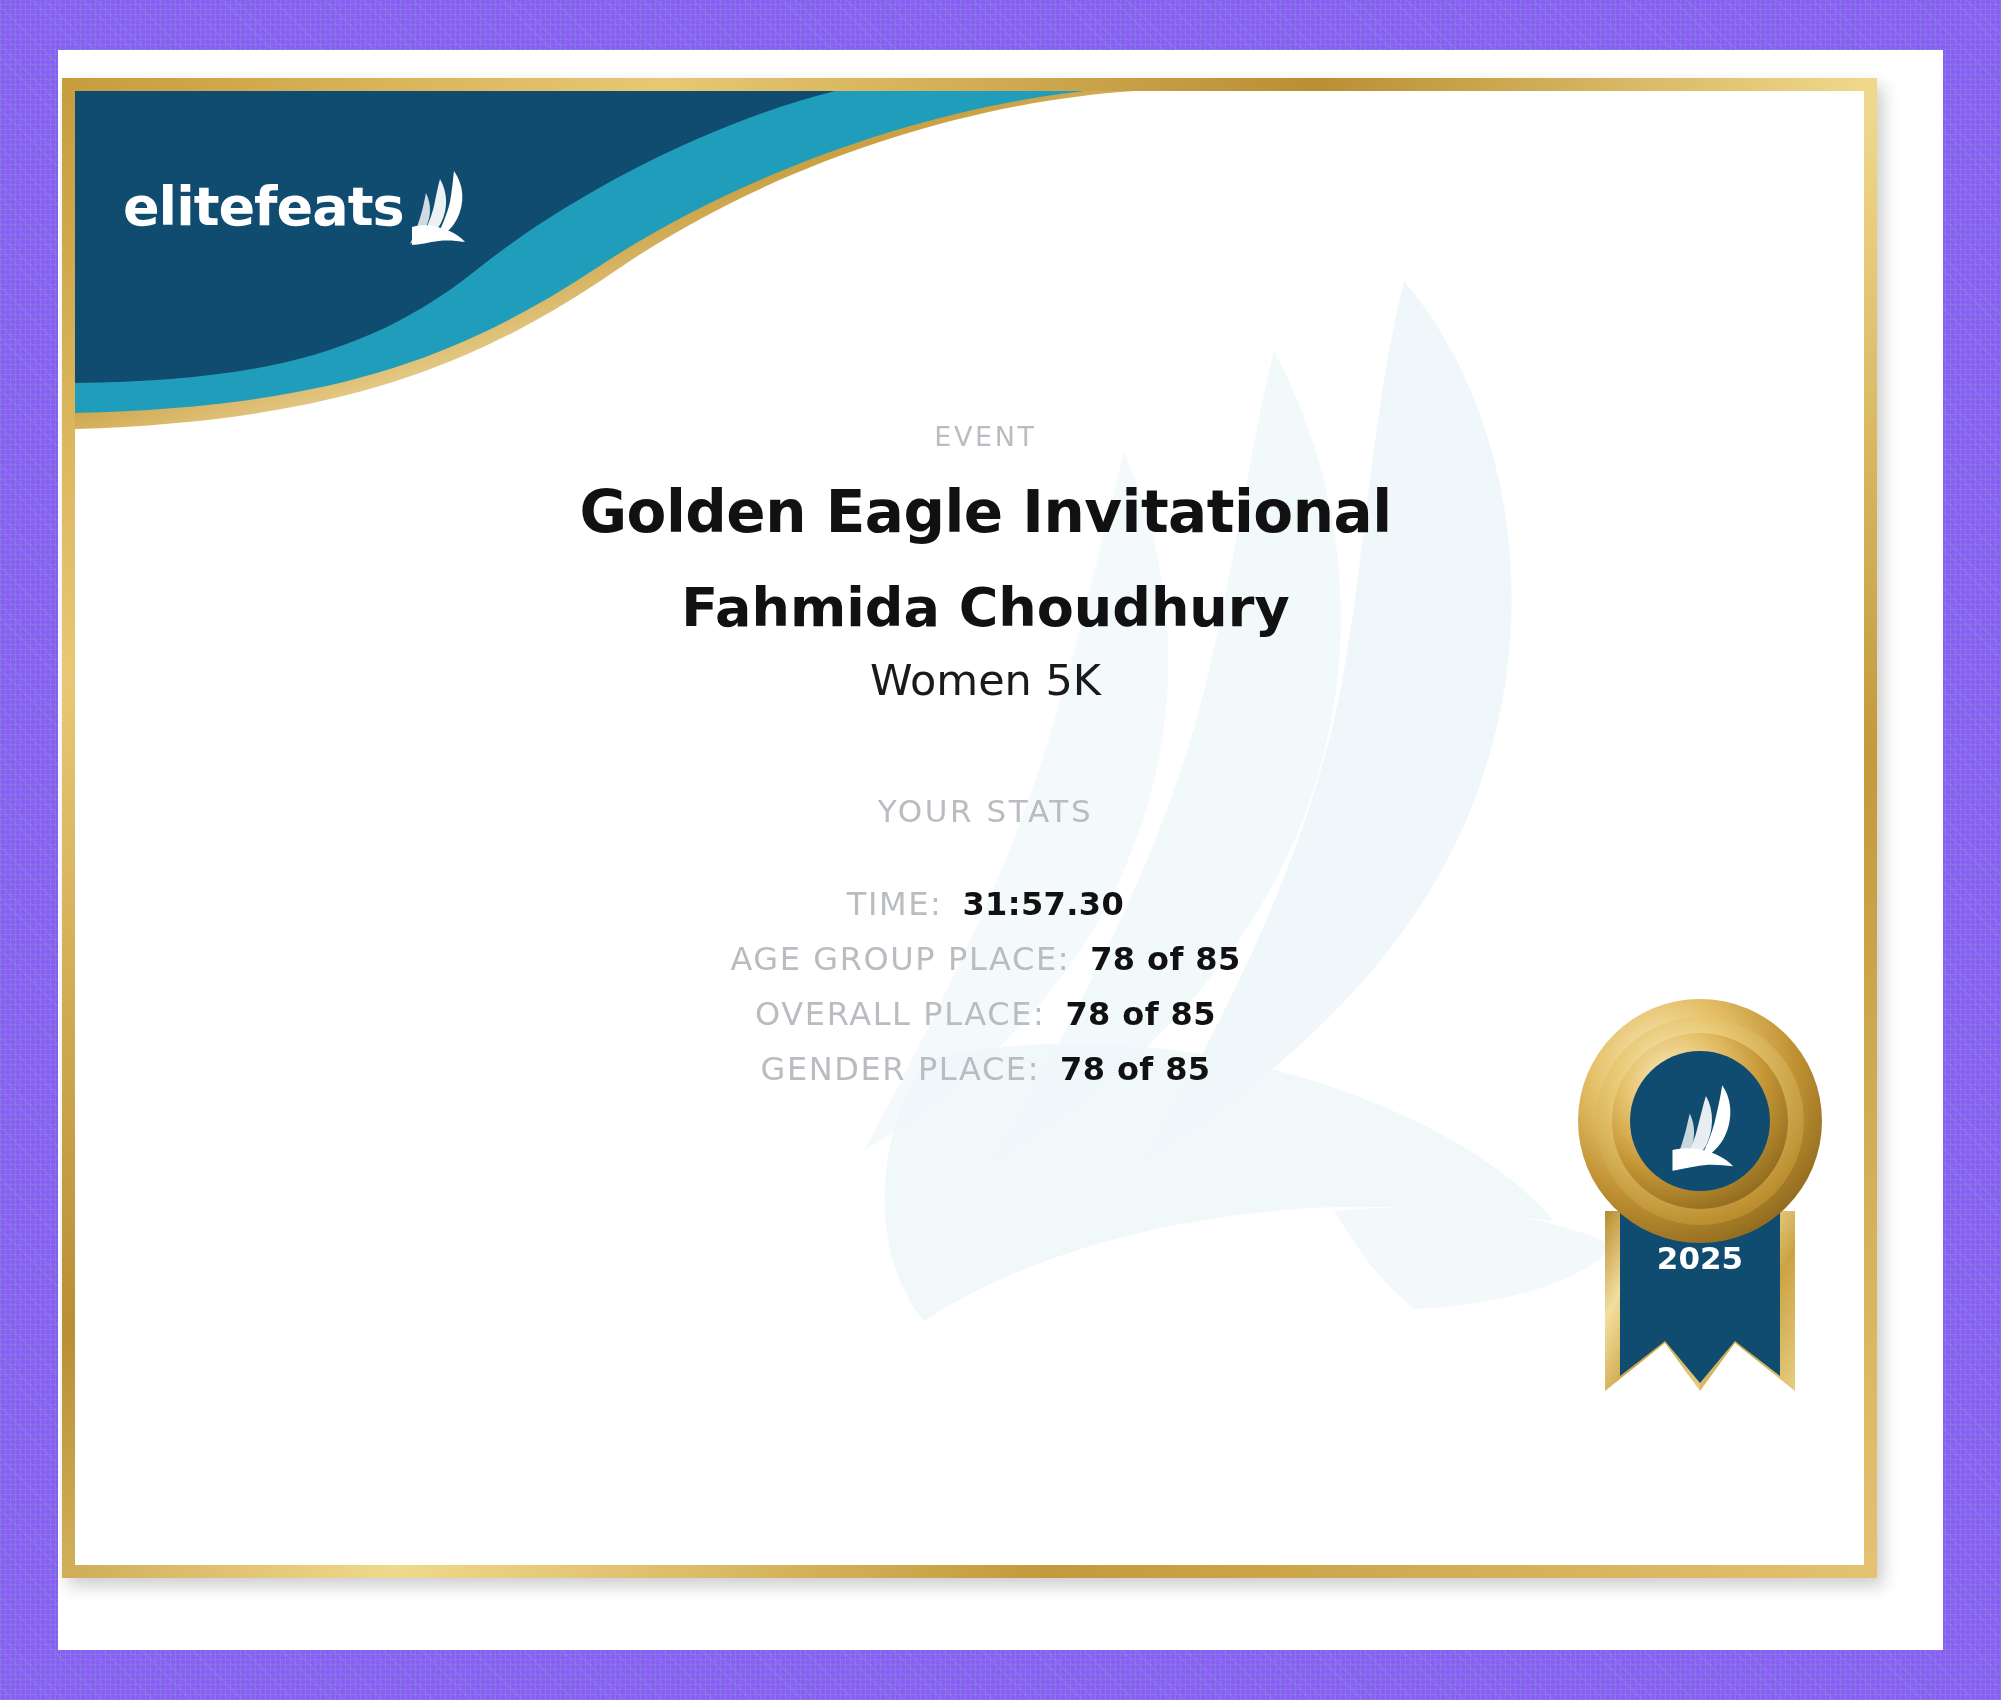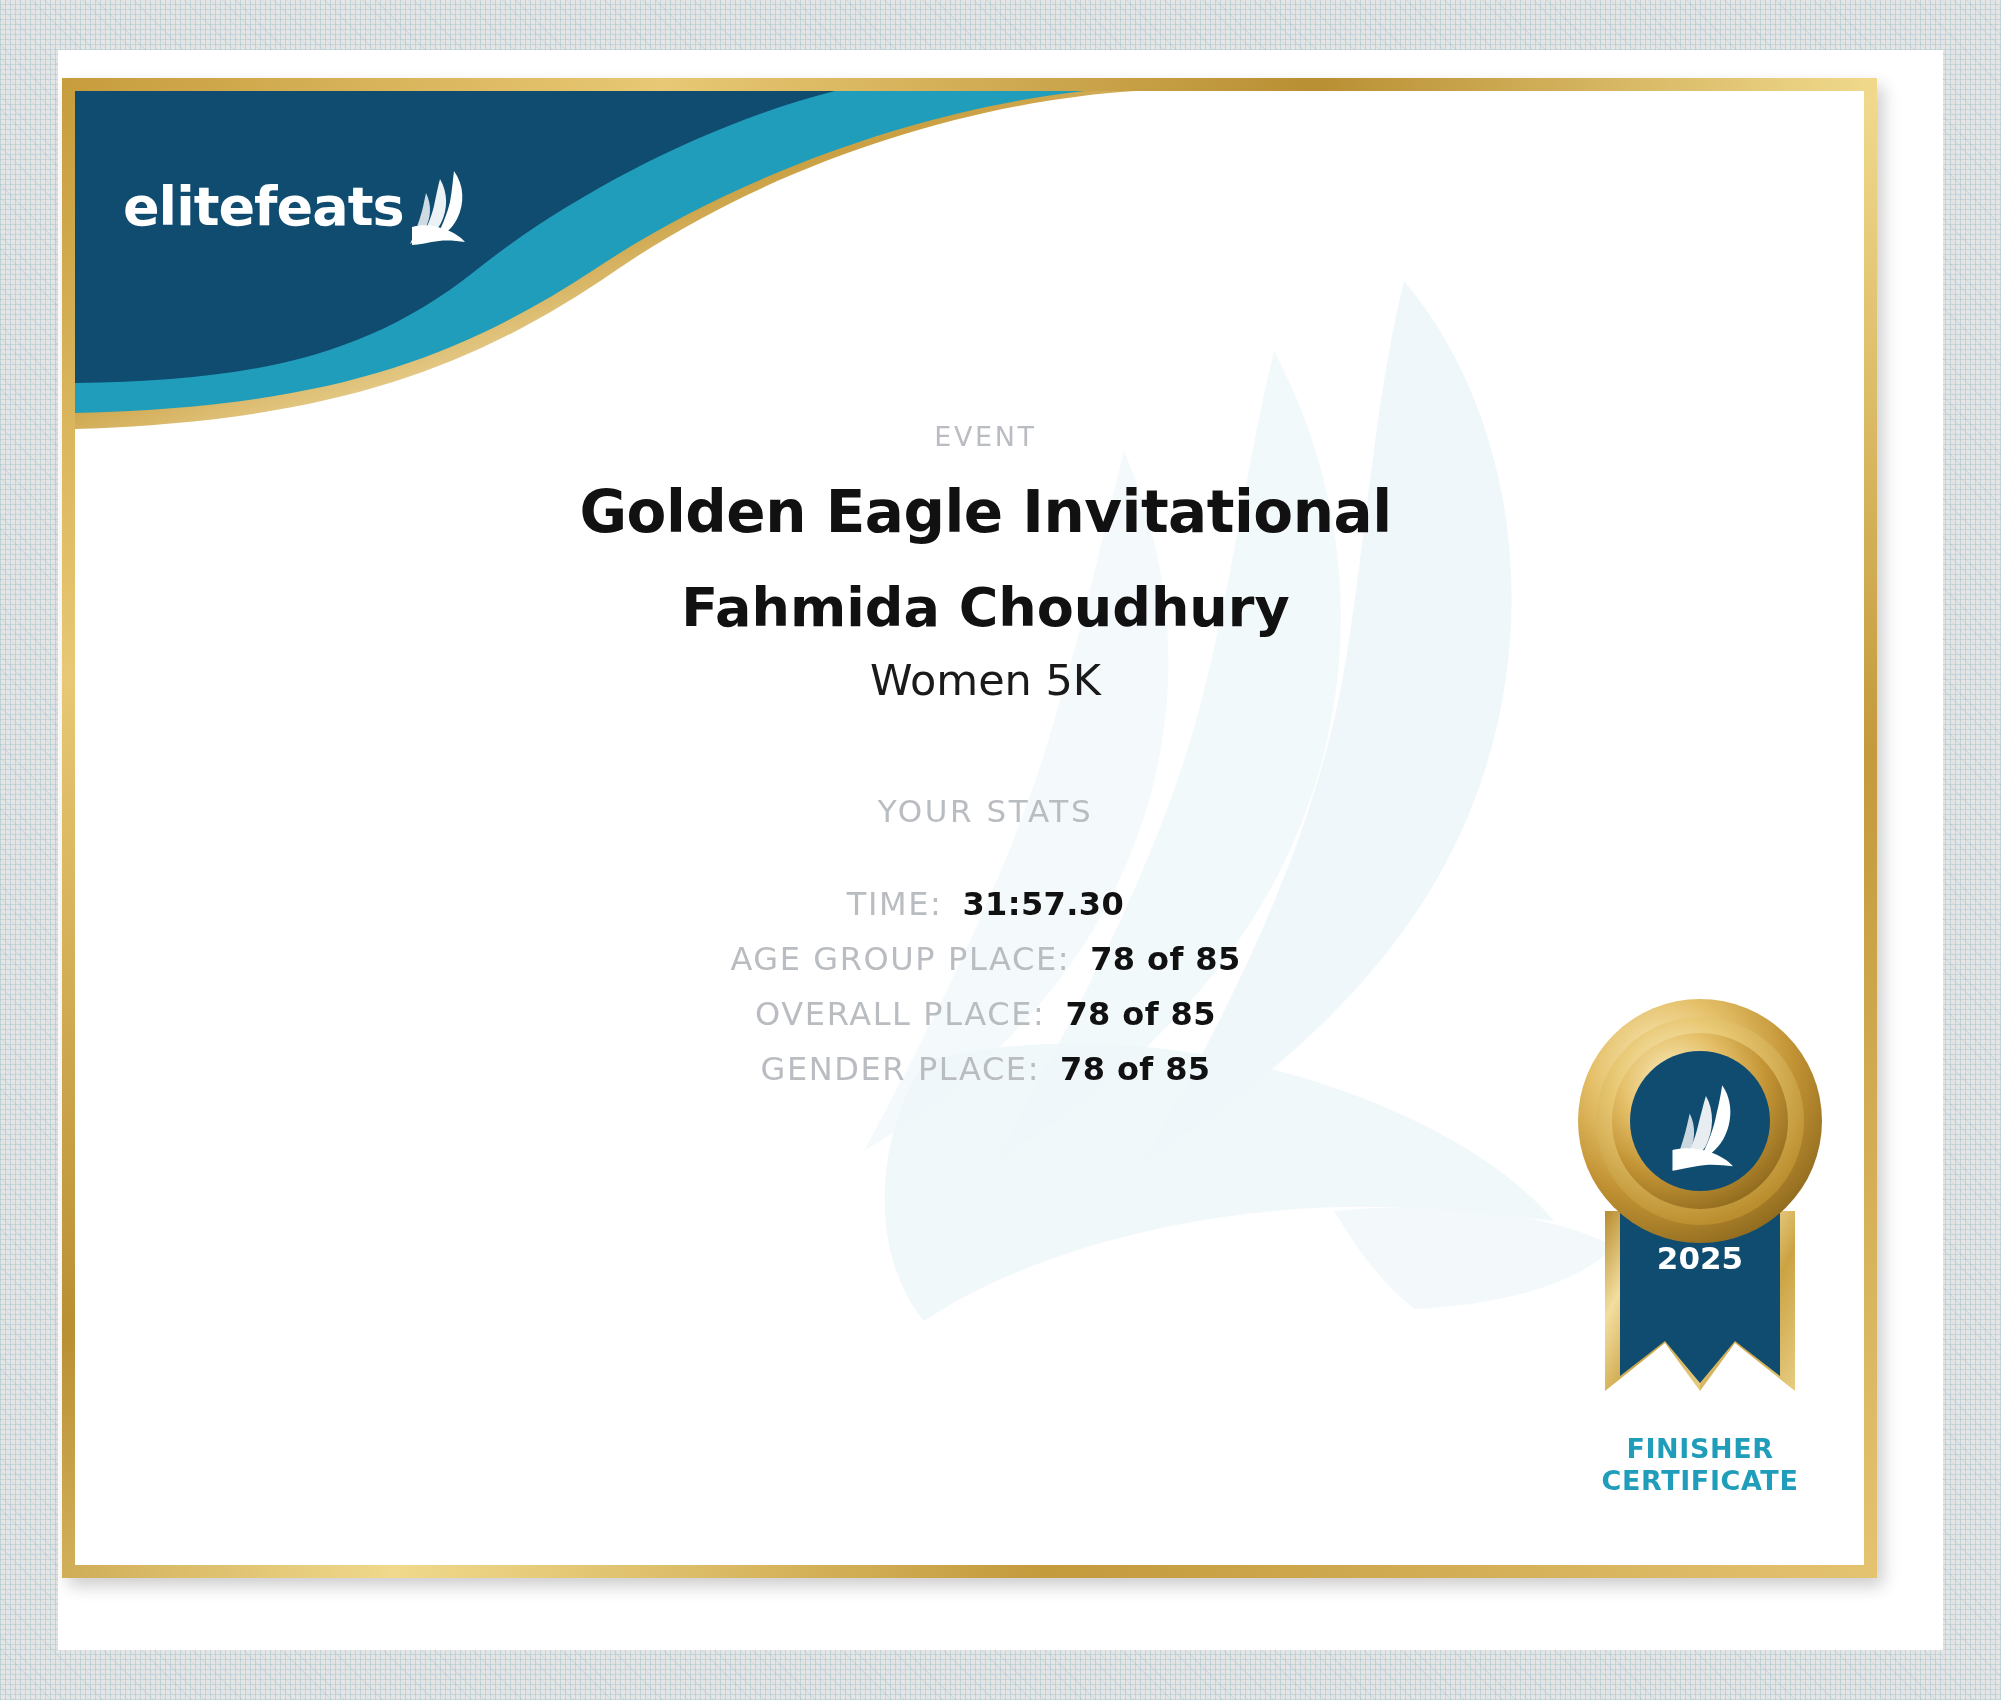--- a/index.html
+++ b/index.html
@@ -12,21 +12,21 @@
     height: 1700px;
     font-family: "DejaVu Sans", sans-serif;
     overflow: hidden;
   }
 
   
   .cert-page {
     position: relative;
     width: 2001px;
     height: 1700px;
-    background: #e5e5e5;
+    background: #8b5cf6;
   }
   .guilloche {
     position: absolute;
     left: 0; top: 0;
     width: 2001px;
     height: 1700px;
     background:
       repeating-linear-gradient(90deg, rgba(120,175,190,0.30) 0px, rgba(120,175,190,0.30) 1px, rgba(255,255,255,0) 1px, rgba(255,255,255,0) 5px),
       repeating-linear-gradient(0deg, rgba(120,175,190,0.26) 0px, rgba(120,175,190,0.26) 1px, rgba(255,255,255,0) 1px, rgba(255,255,255,0) 5px),
       repeating-linear-gradient(45deg, rgba(140,185,200,0.18) 0px, rgba(140,185,200,0.18) 1px, rgba(255,255,255,0) 1px, rgba(255,255,255,0) 9px);
@@ -302,20 +302,16 @@
           <circle r="70" fill="#0f4c70"></circle>
 
           <g fill="#ffffff" transform="translate(-34,-40) scale(1.08)">
             <path d="M52 4 C 62 18, 62 38, 53 54 C 47 64, 38 71, 30 75 C 37 62, 43 48, 46 34 C 49 22, 51 11, 52 4 Z"></path>
             <path d="M37 14 C 45 28, 44 46, 37 60 C 31 70, 23 76, 15 79 C 21 67, 27 54, 30 40 C 33 29, 35 20, 37 14 Z" opacity="0.9"></path>
             <path d="M22 30 C 28 42, 27 56, 21 67 C 17 74, 11 79, 6 82 C 11 70, 15 58, 18 47 C 20 39, 21 34, 22 30 Z" opacity="0.78"></path>
             <path d="M6 64 C 17 61, 30 62, 41 66 C 50 69, 58 74, 62 79 C 53 78, 44 77, 35 78 C 24 79, 14 82, 6 83 Z"></path>
           </g>
         </g>
       </svg>
-      <div class="seal-caption">
-        <div>FINISHER</div>
-        <div>CERTIFICATE</div>
-      </div>
     </div>
 
   </div>
 </div>
 
 </body></html>

